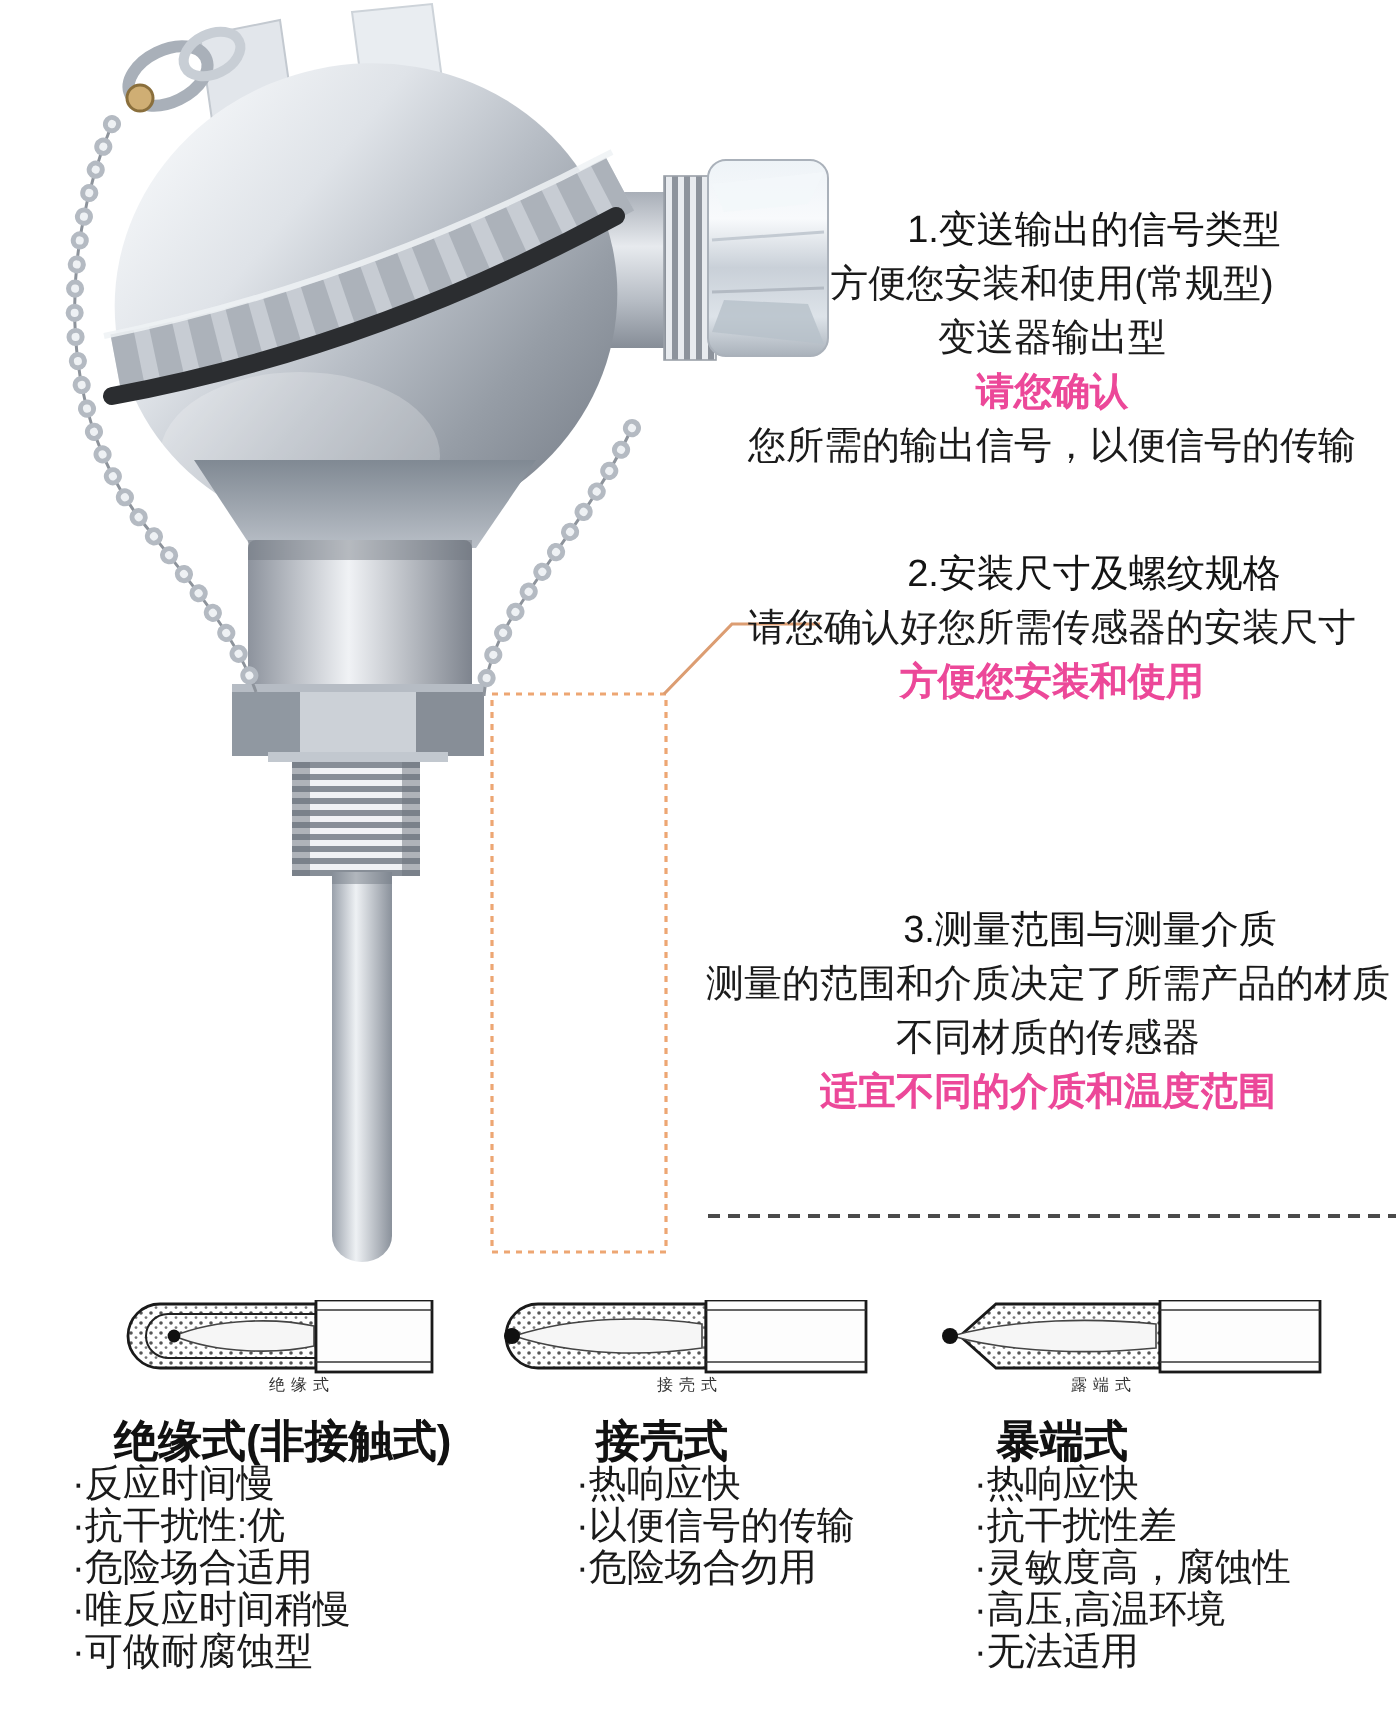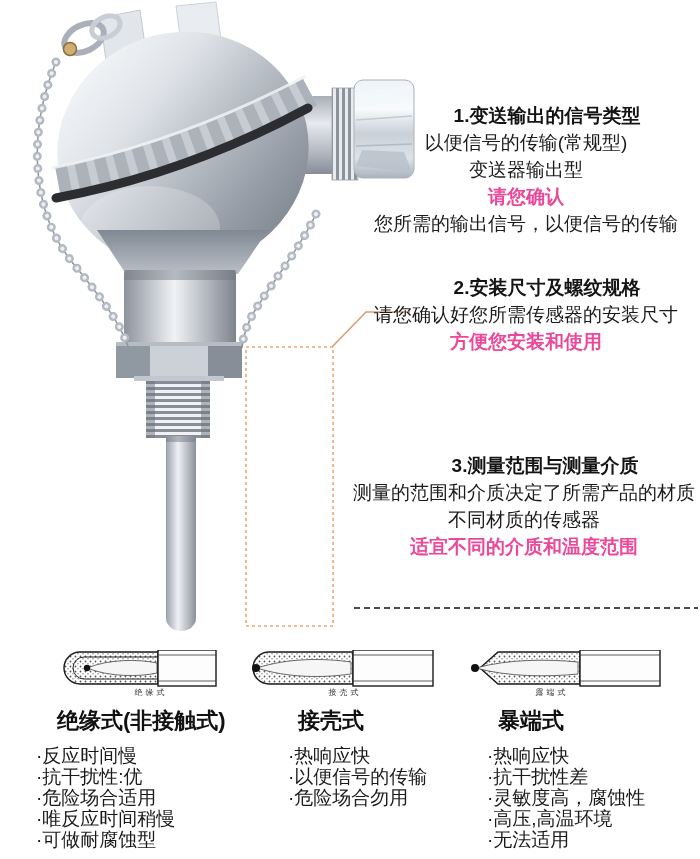--- a/index.html
+++ b/index.html
@@ -9,31 +9,31 @@
     font-family:"Liberation Sans","DejaVu Sans",sans-serif;
     color:#1e1e1e;
   }
   
   .product-svg{position:absolute;left:0;top:0;width:440px;height:650px;z-index:1;}
   
   .overlay-svg{position:absolute;left:0;top:0;width:700px;height:859px;z-index:2;pointer-events:none;}
   
   .ann{position:absolute;text-align:center;z-index:3;font-weight:500;}
   .ann-line{font-size:19px;line-height:27px;color:#1b1b1b;}
-  .ann-title{font-size:19px;line-height:27px;color:#141414;font-weight:700;padding-left:42px;}
+  .ann-title{font-size:19px;line-height:27px;color:#141414;font-weight:400;padding-left:42px;}
   .ann-highlight{font-size:19px;line-height:27px;color:#ec4899;font-weight:600;}
   .ann-tail:empty{display:none;}
   #ann-1{left:352px;top:102px;width:348px;}
   #ann-2{left:352px;top:274px;width:348px;}
   #ann-3{left:348px;top:452px;width:352px;}
   
   .pcol{position:absolute;top:650px;z-index:3;}
   .pcol svg{display:block;}
   .pcol-heading{font-size:22px;line-height:23px;font-weight:700;color:#111;margin-top:11px;}
-  .pcol-bullets{margin-top:13px;}
+  .pcol-bullets{}
   .pcol-bullet{font-size:19px;line-height:21px;color:#1a1a1a;font-weight:500;white-space:nowrap;}
   #pcol-1{left:54px;width:210px;}
   #pcol-1 .pcol-heading{margin-left:3px;}
   #pcol-1 .pcol-bullets{margin-left:-18px;}
   #pcol-2{left:243px;width:205px;}
   #pcol-2 .pcol-heading{margin-left:55px;}
   #pcol-2 .pcol-bullets{margin-left:45px;}
   #pcol-3{left:468px;width:215px;}
   #pcol-3 .pcol-heading{margin-left:30px;}
   #pcol-3 .pcol-bullets{margin-left:19px;}
@@ -160,21 +160,21 @@
 </svg>
 
 <svg class="overlay-svg" viewBox="0 0 700 859" xmlns="http://www.w3.org/2000/svg">
   <rect x="246" y="347" width="87" height="279" fill="none" stroke="#eda673" stroke-width="1.6" stroke-dasharray="3 3"></rect>
   <polyline points="332,347 366,312 410,312" fill="none" stroke="#dc9d72" stroke-width="1.6"></polyline>
   <line x1="354" y1="608" x2="698" y2="608" stroke="#4a4a4a" stroke-width="2" stroke-dasharray="6 4"></line>
 </svg>
 
 <div class="ann" id="ann-1">
   <div class="ann-title">1.变送输出的信号类型</div>
-  <div class="ann-line">以便信号的传输(常规型)</div>
+  <div class="ann-line">方便您安装和使用(常规型)</div>
   <div class="ann-line">变送器输出型</div>
   <div class="ann-highlight">请您确认</div>
   <div class="ann-line ann-tail">您所需的输出信号，以便信号的传输</div>
 </div>
 
 <div class="ann" id="ann-2">
   <div class="ann-title">2.安装尺寸及螺纹规格</div>
   <div class="ann-line">请您确认好您所需传感器的安装尺寸</div>
   <div class="ann-highlight">方便您安装和使用</div>
 

